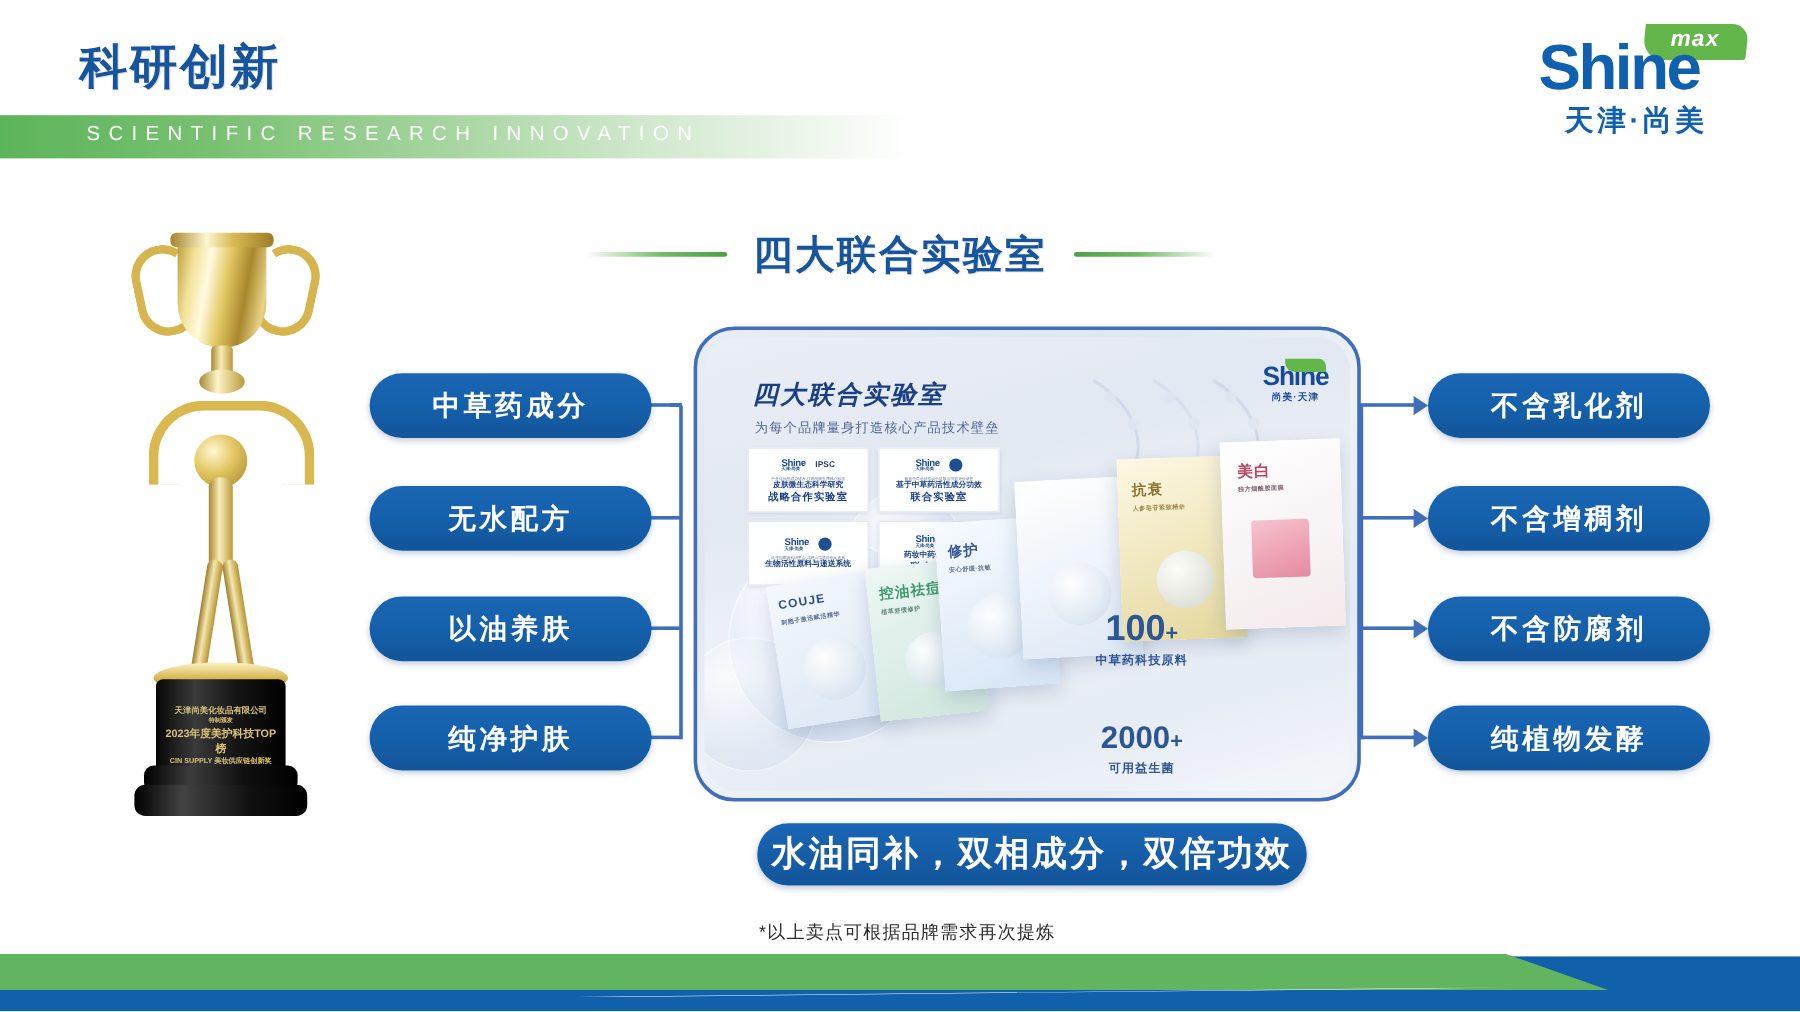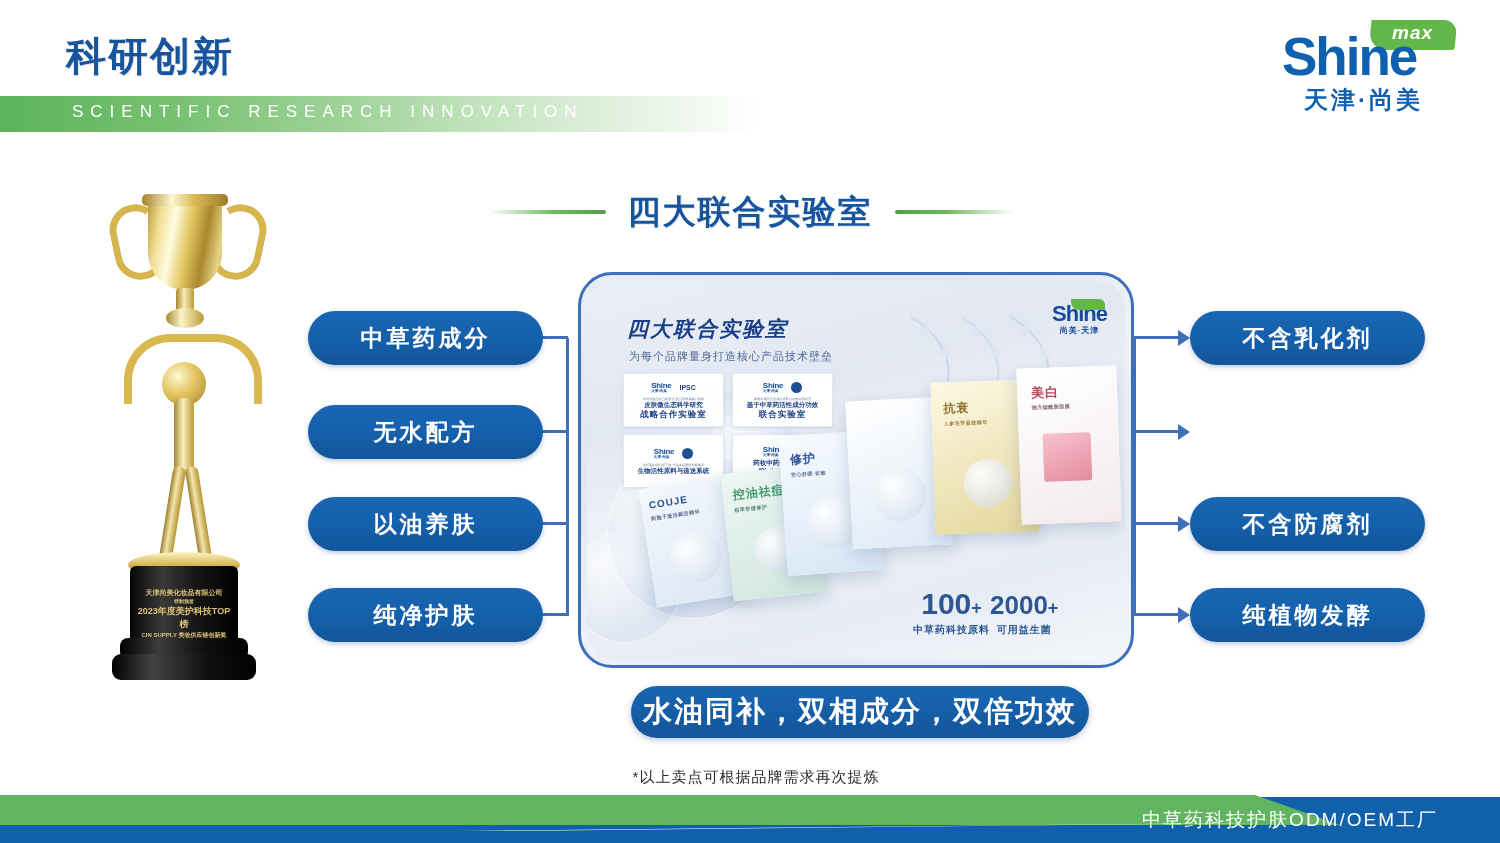--- a/index.html
+++ b/index.html
@@ -148,21 +148,21 @@
   .pb1{left:60px;top:200px;width:96px;height:120px;background:linear-gradient(160deg,#f4f8fd,#dbe7f4);transform:rotate(-9deg);}
   .pb2{left:140px;top:188px;width:92px;height:128px;background:linear-gradient(160deg,#eef7f4,#cfe6dd);transform:rotate(-6deg);}
   .pb3{left:196px;top:152px;width:96px;height:140px;background:linear-gradient(160deg,#f7fbff,#d6e5f5);transform:rotate(-4deg);}
   .pb4{left:262px;top:118px;width:100px;height:148px;background:linear-gradient(160deg,#ffffff,#dde9f6);transform:rotate(-3deg);}
   .pb5{left:346px;top:100px;width:104px;height:152px;background:linear-gradient(160deg,#fdf8e3,#e4d79c);transform:rotate(-2deg);}
   .pb6{left:432px;top:86px;width:100px;height:156px;background:linear-gradient(160deg,#ffffff,#f3eaec);transform:rotate(-2deg);}
   .pb-lbl{font-size:12px;font-weight:bold;letter-spacing:1px;}
   .pb-sub{font-size:5px;letter-spacing:.5px;}
   .pb-circ{position:absolute;border-radius:50%;background:radial-gradient(circle at 35% 32%,rgba(255,255,255,.9),rgba(190,208,228,.55));}
 
-  .stats{position:absolute;left:326px;bottom:22px;display:flex;}
+  .stats{position:absolute;left:326px;bottom:12px;display:flex;gap:42px;flex-direction:column;}
   .stat{text-align:center;}
   .stat-num{font-size:30px;font-weight:bold;color:#2d5694;line-height:1;}
   .stat-num span{font-size:18px;}
   .stat-lbl{font-size:10px;color:#2d5694;margin-top:4px;letter-spacing:1px;font-weight:bold;}
 
   
   .pill{
     position:absolute;width:235px;height:54px;border-radius:27px;
     background:linear-gradient(180deg,#1a66b4 0%,#1560ab 50%,#12559a 100%);
     color:#fff;font-size:23px;font-weight:bold;letter-spacing:3px;
@@ -264,20 +264,21 @@
   <div class="arrow right" style="left:1178px;top:516px;"></div>
   <div class="conn" style="left:1133px;top:613px;width:46px;"></div>
   <div class="arrow right" style="left:1178px;top:607px;"></div>
 
   <div class="pill pl-x py1">中草药成分</div>
   <div class="pill pl-x py3">以油养肤</div>
   <div class="pill pl-x py2">无水配方</div>
   <div class="pill pl-x py4">纯净护肤</div>
 
   <div class="pill pr-x py1">不含乳化剂</div>
+  <div class="pill pr-x py2">不含增稠剂</div>
   <div class="pill pr-x py3">不含防腐剂</div>
   <div class="pill pr-x py4">纯植物发酵</div>
 
   <div class="poster">
     <div class="poster-inner">
 
       <svg class="dna" viewBox="0 0 200 130">
         <path d="M10,10 C60,40 60,90 10,120" stroke="#b9c8de" stroke-width="2.5" fill="none"></path>
         <path d="M60,10 C110,40 110,90 60,120" stroke="#c6d3e6" stroke-width="2.5" fill="none"></path>
         <path d="M110,10 C160,40 160,90 110,120" stroke="#b9c8de" stroke-width="2.5" fill="none"></path>
@@ -414,15 +415,14 @@
 
     </div>
   </div>
 
   <div class="banner">水油同补，双相成分，双倍功效</div>
   <div class="footnote">*以上卖点可根据品牌需求再次提炼</div>
 
   <div class="foot-blue"></div>
   <div class="foot-green"></div>
   <div class="foot-white"></div>
-  <div class="foot-text">中草药科技护肤ODM/OEM工厂</div>
 
 </div>
 
 </body></html>

